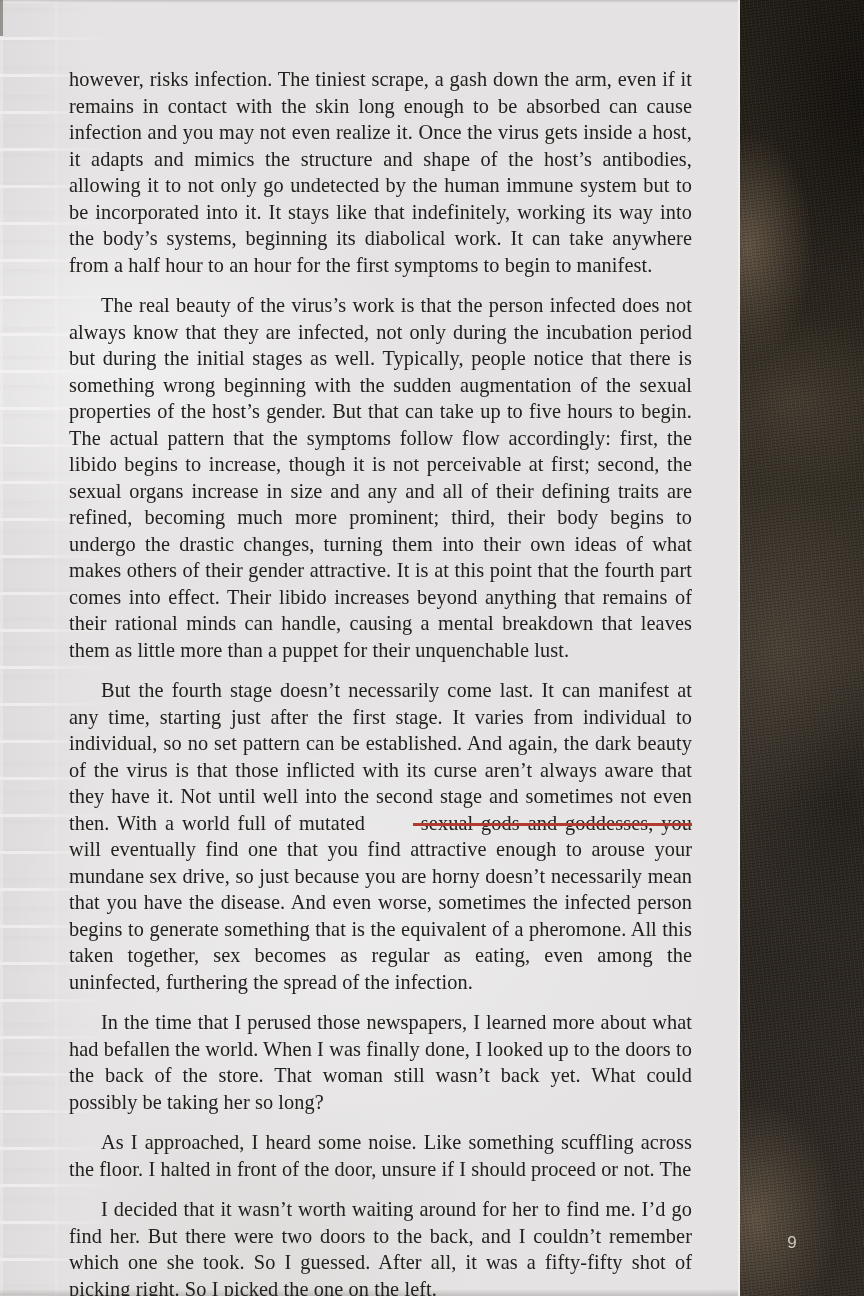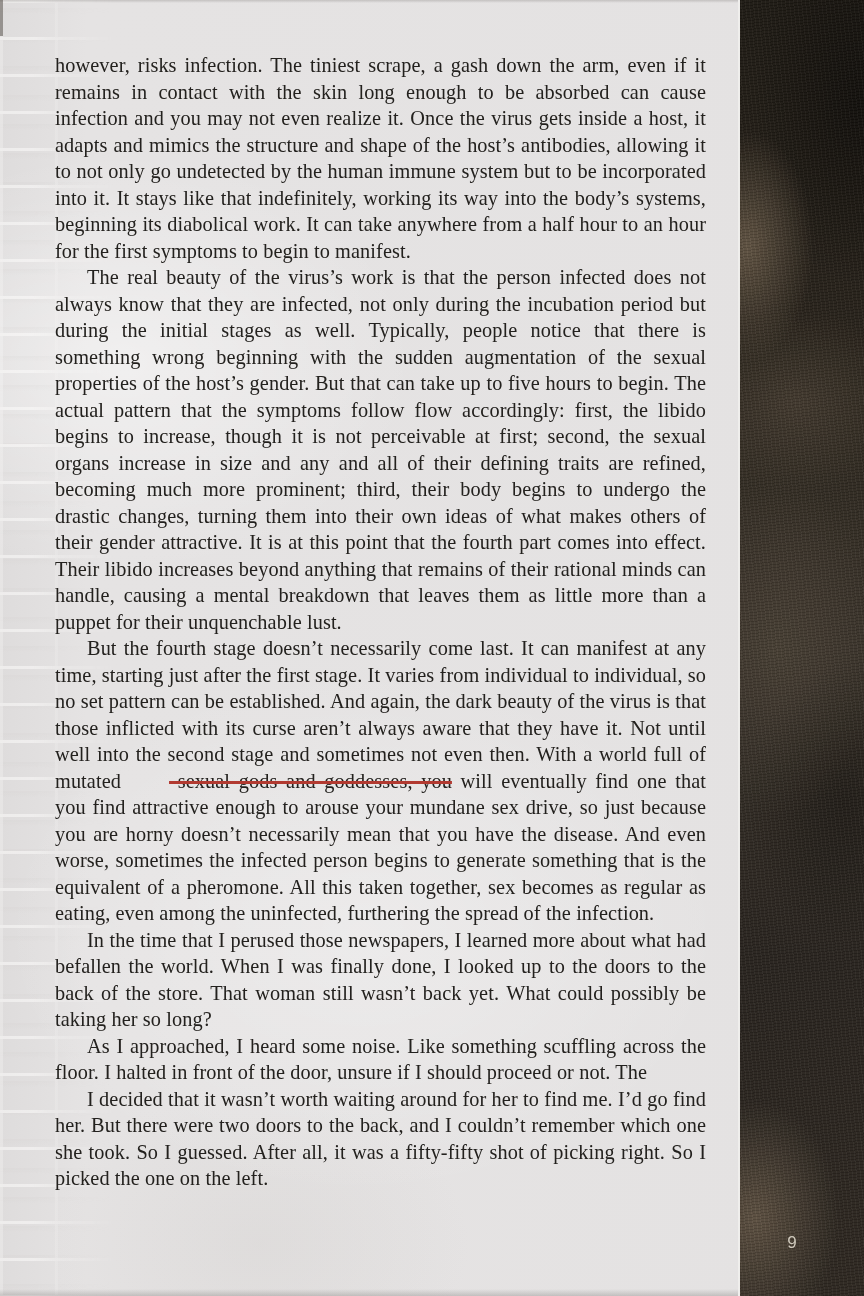--- a/index.html
+++ b/index.html
@@ -46,21 +46,21 @@
 
   
   .text-column {
     position: absolute; left: 55px; top: 52px; width: 651px;
     font-size: 20.3px;
     line-height: 26.5px;
     color: var(--ink, #23211e);
     text-align: justify;
     letter-spacing: 0.1px;
   }
-  .text-column p.para { margin: 0; font-family: Liberation Serif, serif; }
+  .text-column p.para { margin: 14px; font-family: Liberation Serif, serif; }
   .text-column p.para.indent { text-indent: 32px; }
   .struck {
     text-decoration: line-through;
     text-decoration-color: var(--strike, #b23a31);
     text-decoration-thickness: 2.5px;
     padding-left: 48px;
   }
 
   
   .photo-strip {

